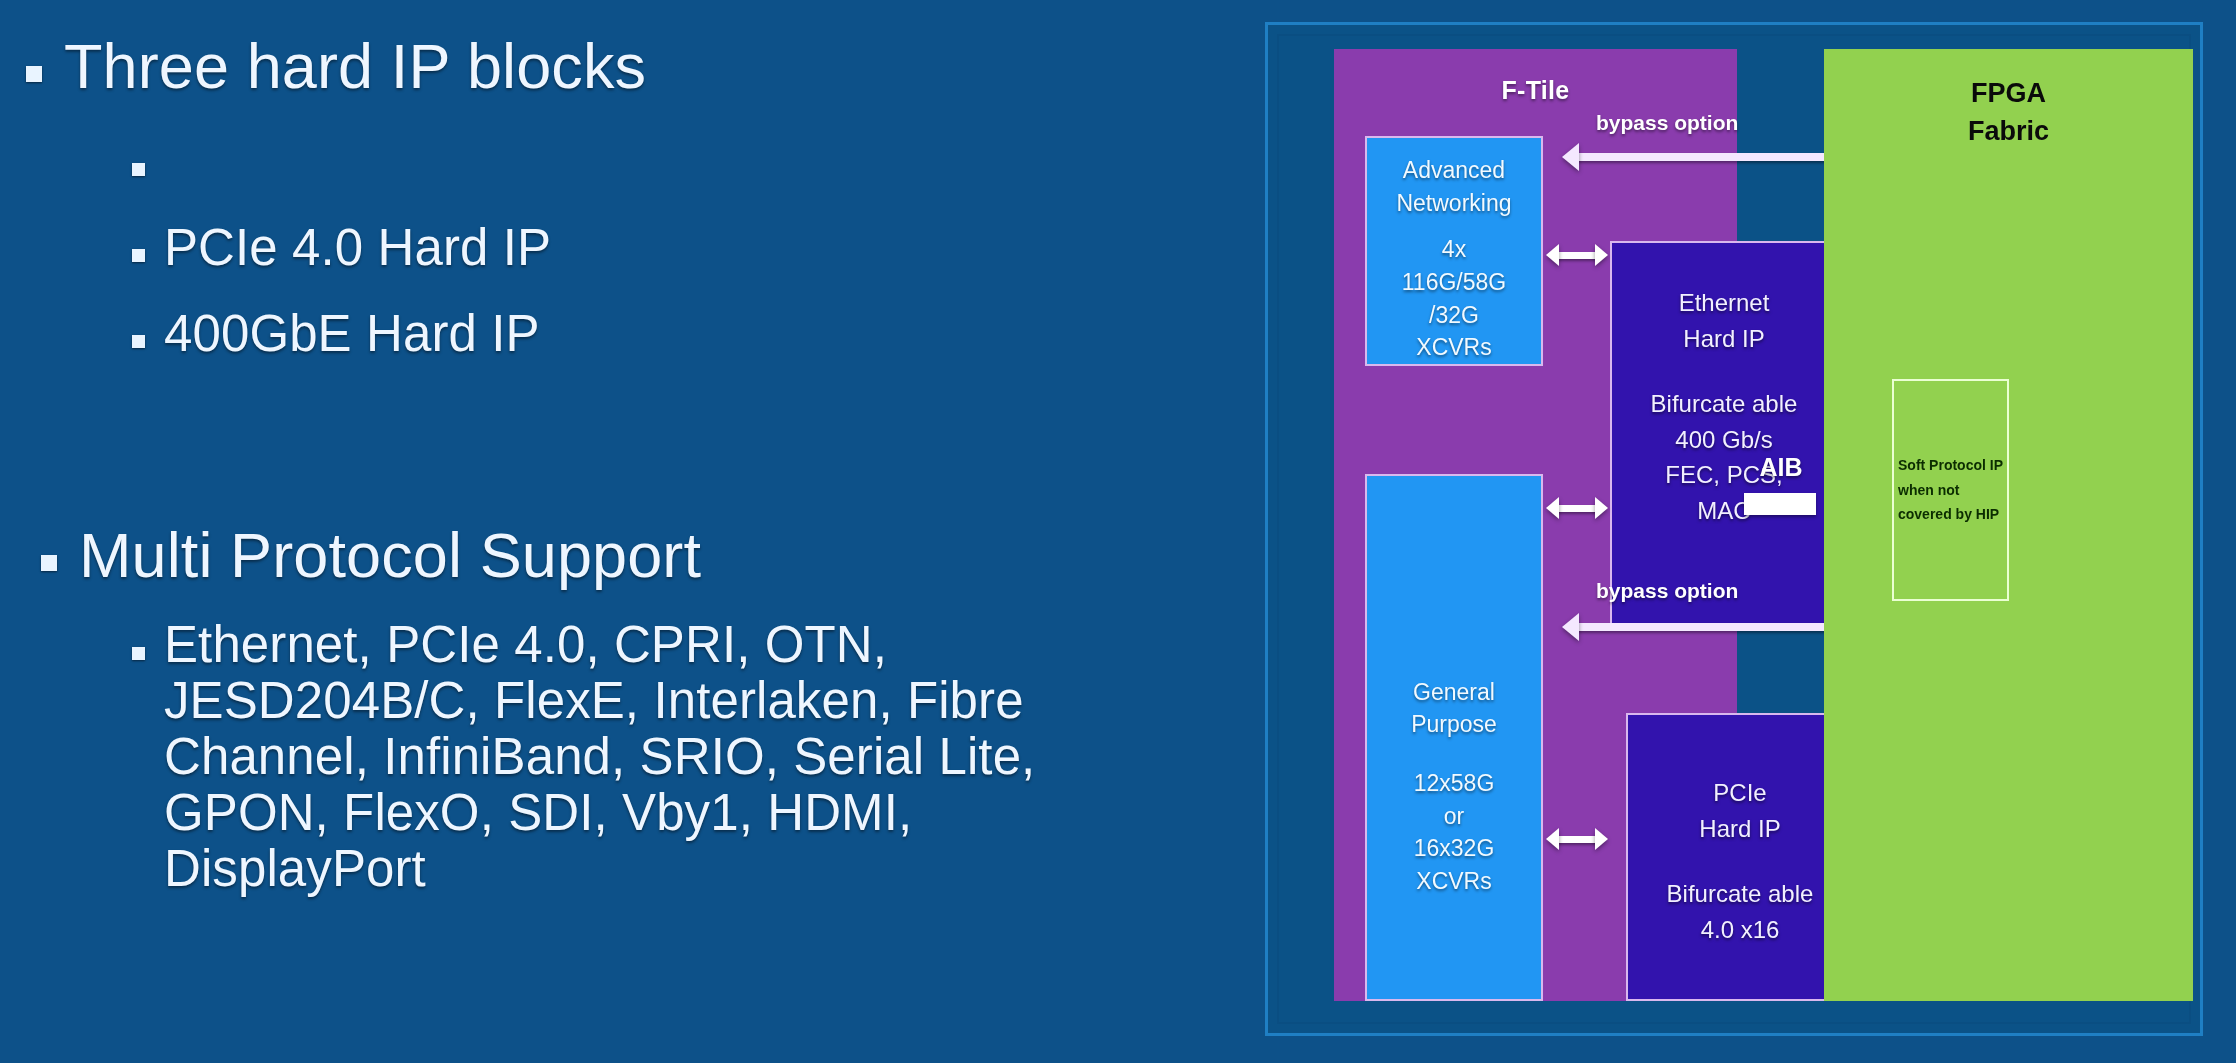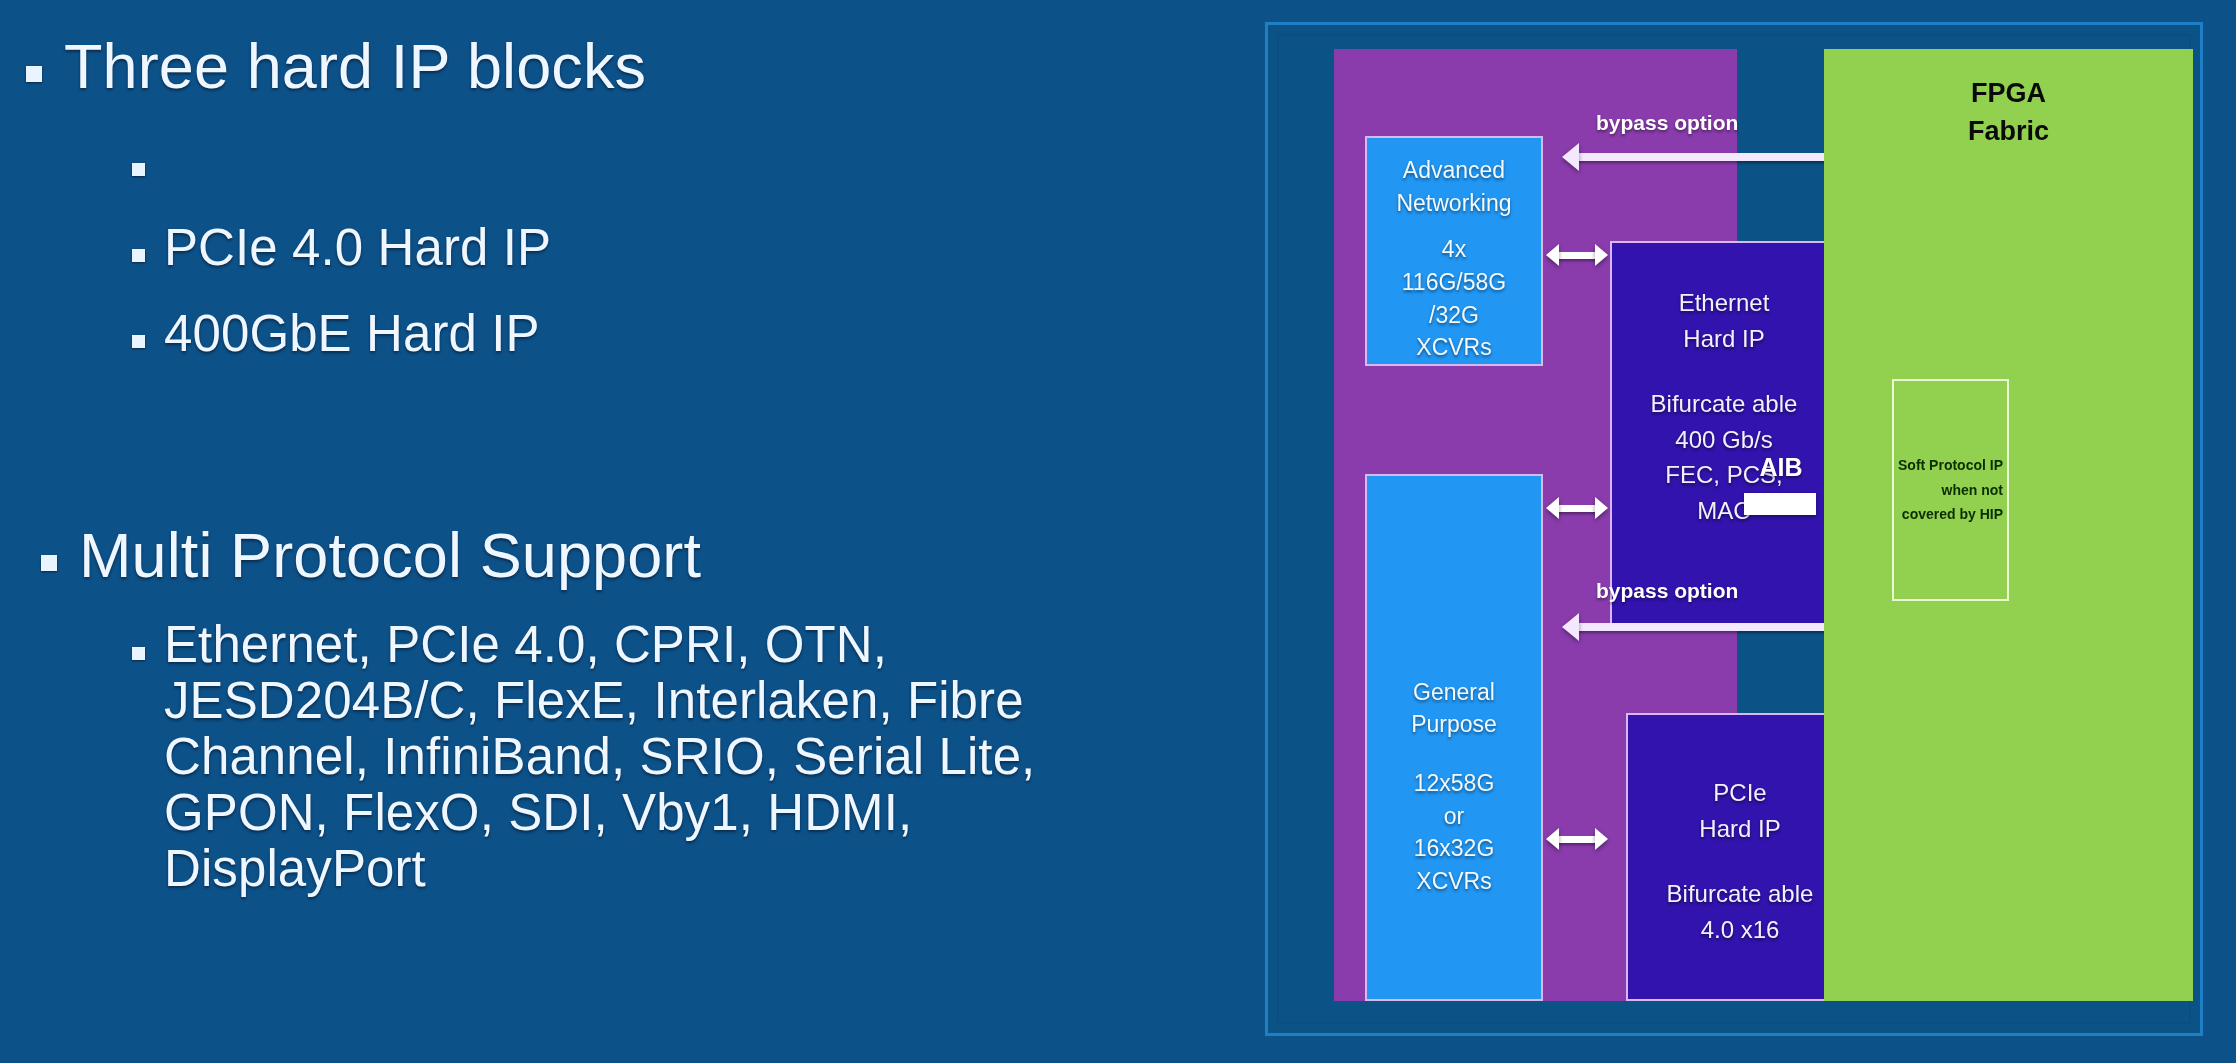--- a/index.html
+++ b/index.html
@@ -104,21 +104,21 @@
     background:#92d14f;box-sizing:border-box;
   }
   .fabric-title{
     position:absolute;top:25px;left:0;width:100%;text-align:center;
     color:#0a0a0a;font-weight:bold;font-size:27px;line-height:1.42;
   }
   .soft-ip{
     position:absolute;left:68px;top:330px;width:117px;height:222px;
     border:2px solid #eaffd2;box-sizing:border-box;
     color:#0b2d00;font-weight:bold;font-size:14px;line-height:1.75;
-    text-align:right;display:flex;align-items:center;justify-content:center;
+    text-align:left;display:flex;align-items:center;justify-content:center;
     padding:0 4px;
   }
   .aib-wrap{position:absolute;left:463px;top:417px;width:78px;height:120px;}
   .aib-lbl{
     position:absolute;top:0;left:0;width:100%;text-align:center;
     color:#ffffff;font-weight:bold;font-size:25px;
     text-shadow:0 2px 3px rgba(0,0,0,.5);
   }
   .aib-bar{
     position:absolute;top:40px;left:2px;width:72px;height:22px;
@@ -160,20 +160,21 @@
       <div class="sq"></div>
       <div class="txt">Ethernet, PCIe 4.0, CPRI, OTN, JESD204B/C, FlexE, Interlaken, Fibre Channel, InfiniBand, SRIO, Serial Lite, GPON, FlexO, SDI, Vby1, HDMI, DisplayPort</div>
     </div>
 
   </div>
 
   <div class="diagram">
     <div class="dinner">
 
       <div class="ftile">
+        <div class="ftile-title">F-Tile</div>
 
         <div class="xcvr" id="xcvr-adv">
           <div>Advanced</div>
           <div>Networking</div>
           <div class="gap"></div>
           <div>4x</div>
           <div>116G/58G</div>
           <div>/32G</div>
           <div>XCVRs</div>
         </div>

